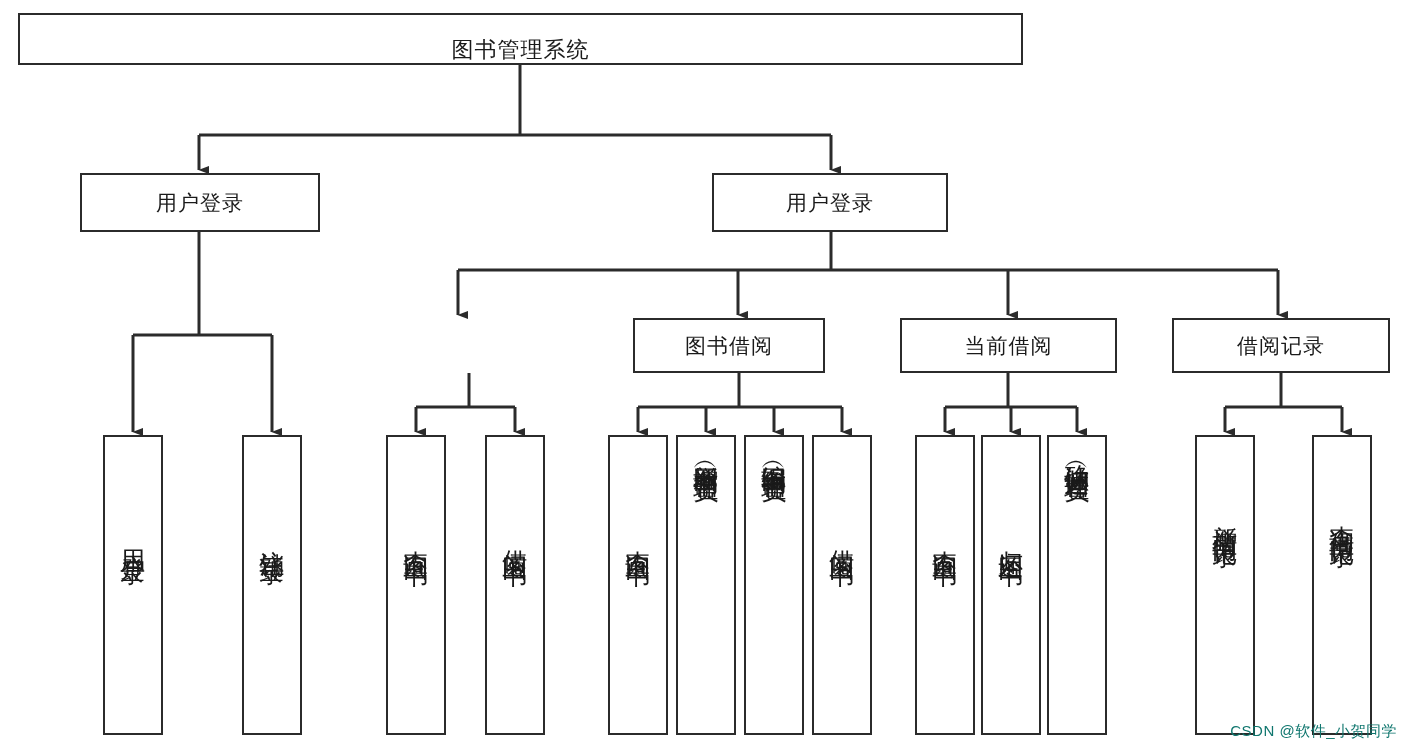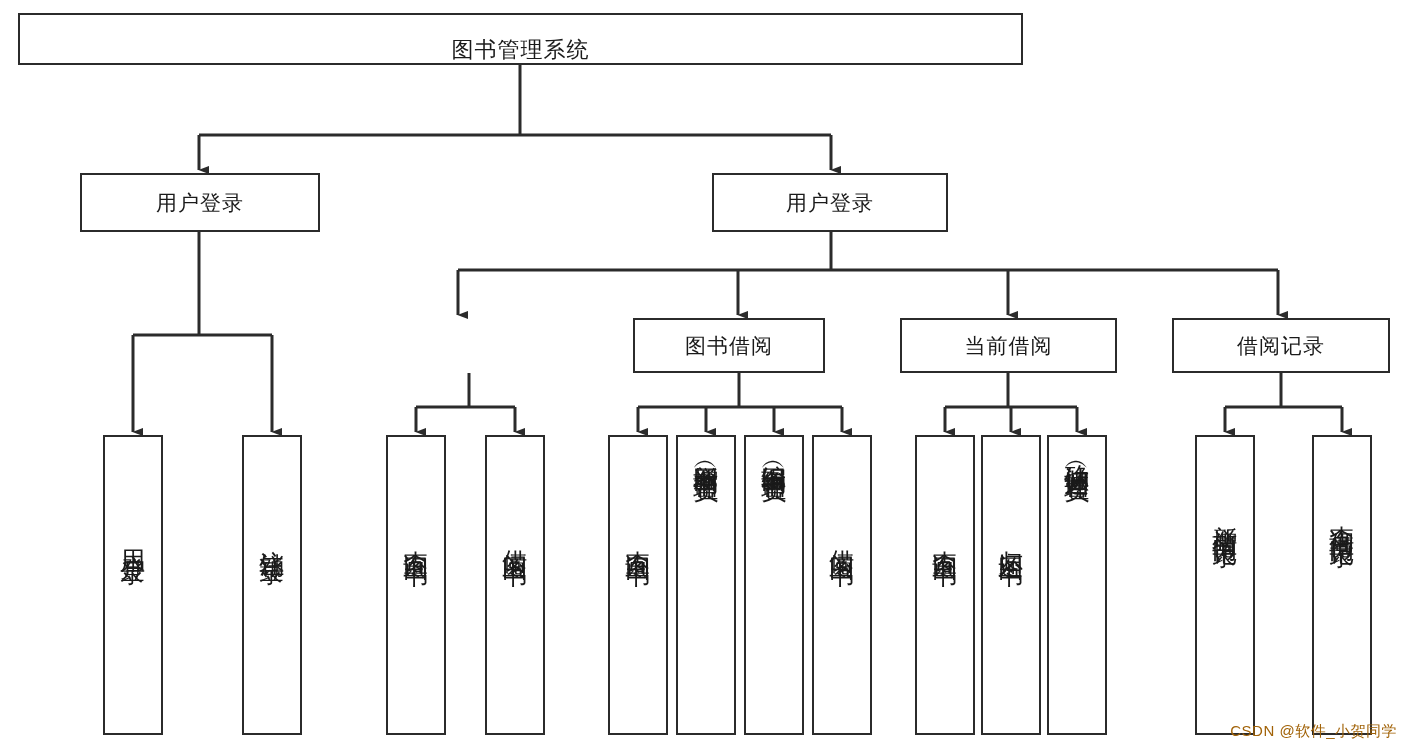--- a/index.html
+++ b/index.html
@@ -57,21 +57,21 @@
     letter-spacing:4px;
   }
   .node.leaf.tall .label{font-size:25px;letter-spacing:2px;}
   .node.leaf.mid .label{padding-top:60px;}
   .node.leaf.mid2 .label{padding-top:85px;}
 
   #watermark{
     position:absolute;
     right:8px;bottom:6px;
     font-size:15px;
-    color:#a16207;
+    color:#0f766e;
     letter-spacing:0.5px;
     white-space:nowrap;
     font-family:"Liberation Sans","DejaVu Sans",sans-serif;
   }
 </style>
 </head>
 <body>
 
 <div id="canvas">
 

